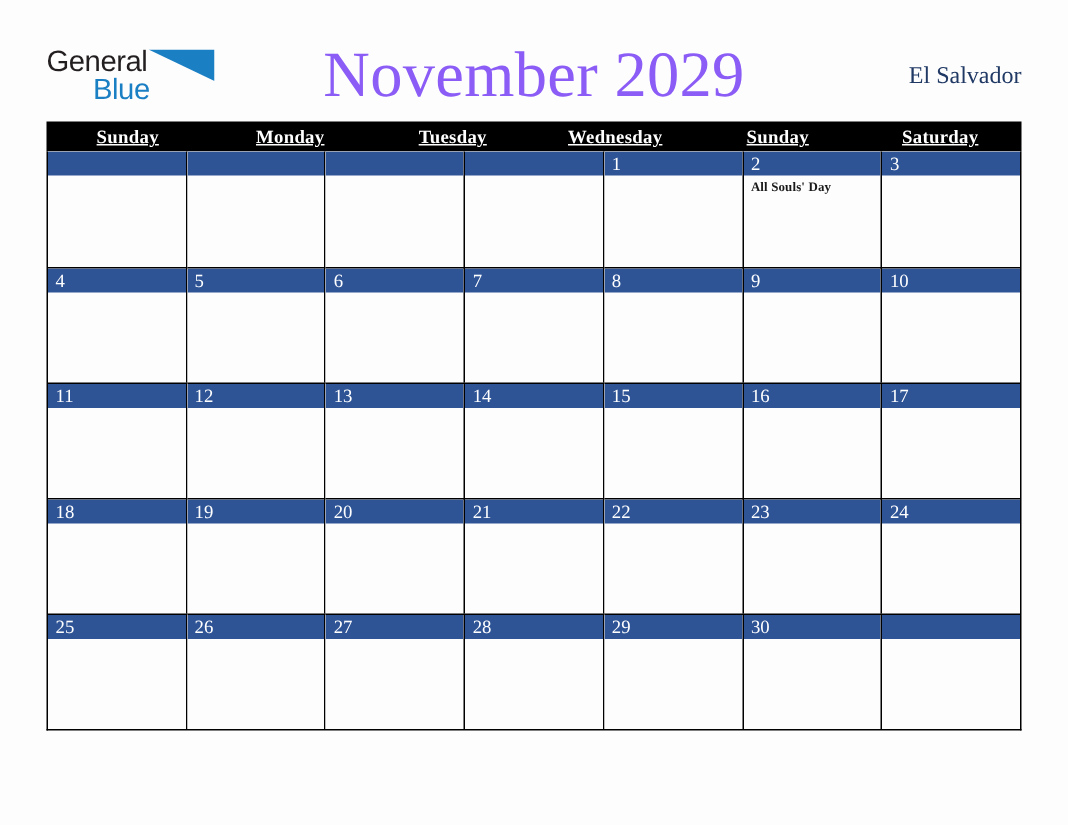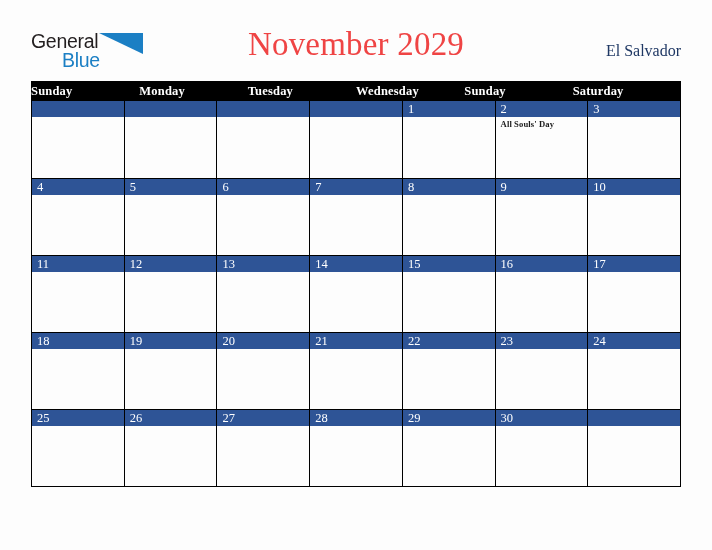--- a/index.html
+++ b/index.html
@@ -60,22 +60,22 @@
     width: 44px;
     height: 21px;
   }
 
   .cal-title {
     position: absolute;
     left: 0;
     top: 26px;
     width: 712px;
     text-align: center;
-    font-size: 33px;
-    color: #ef4444;
+    font-size: 43px;
+    color: #8b5cf6;
     font-family: "Liberation Serif", serif;
     letter-spacing: 0.2px;
   }
 
   .cal-region {
     position: absolute;
     right: 31px;
     top: 42px;
     font-size: 16px;
     color: #1f3864;
@@ -96,22 +96,24 @@
     width: 650px;
     height: 20px;
     background: #000000;
   }
   .dow-cell {
     flex: 1 1 0;
     color: #ffffff;
     font-size: 12.5px;
     font-weight: bold;
     font-family: "Liberation Serif", serif;
+    text-align: center;
     line-height: 20px;
     letter-spacing: 0.2px;
+    text-decoration: underline;
   }
 
   .weeks {
     width: 650px;
     border-left: 1.2px solid #000;
     border-right: 1.2px solid #000;
     border-bottom: 1.6px solid #000;
   }
 
   .week-row {

